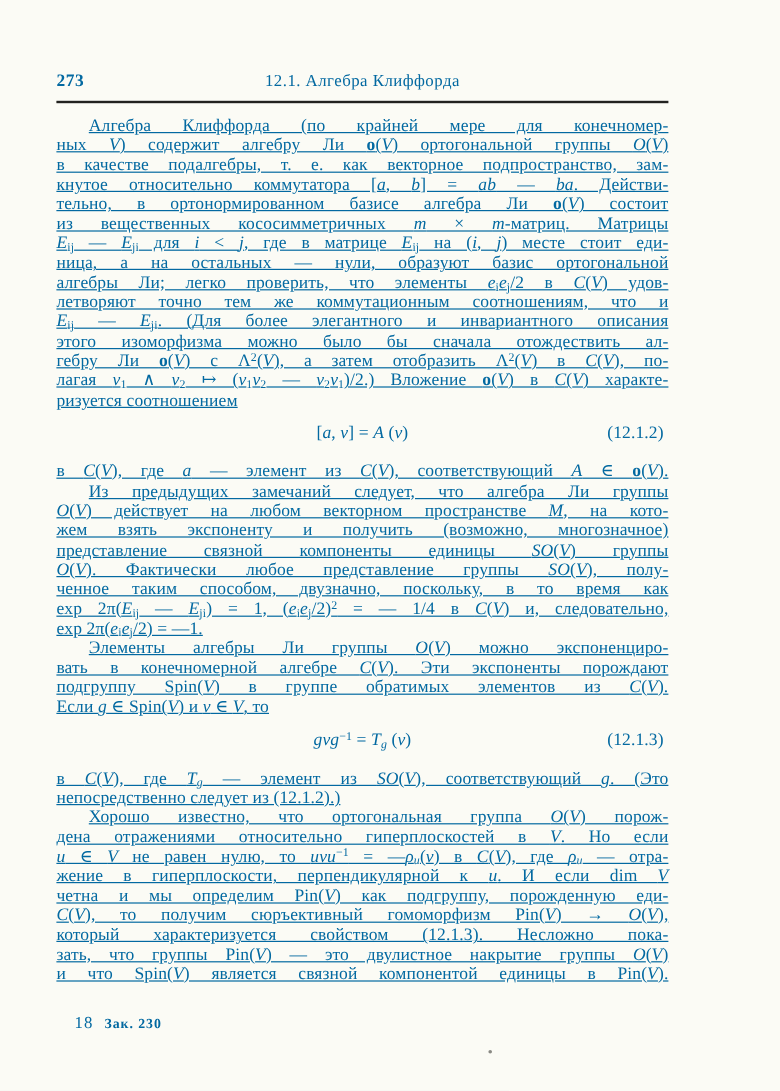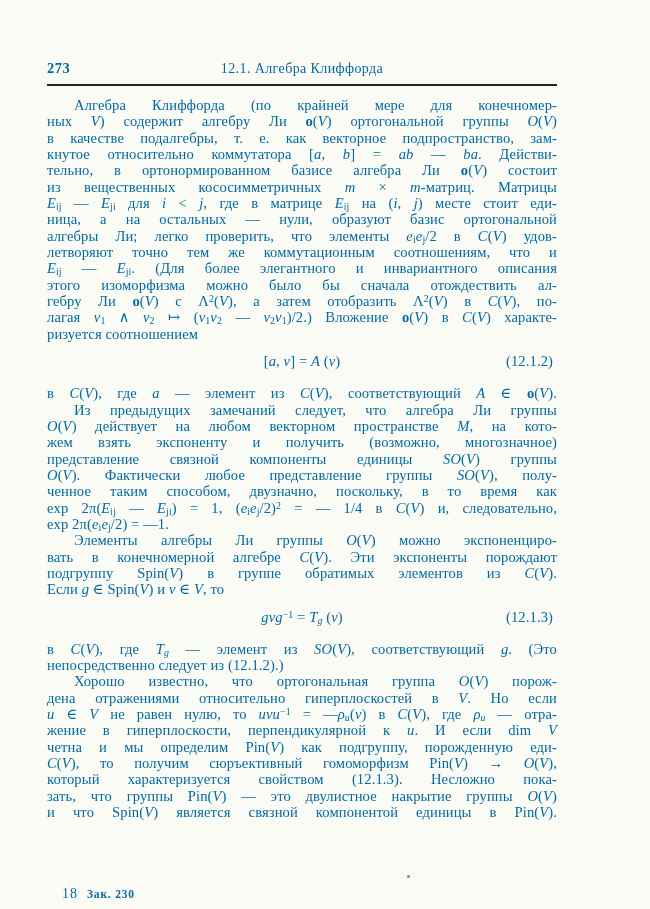--- a/index.html
+++ b/index.html
@@ -34,39 +34,40 @@
   .body-text{
     position:absolute;left:47px;top:97px;width:510px;
     font-size:14.6px;line-height:16.35px;
     letter-spacing:.1px;
   }
   .para{margin:0;padding:0;}
   .tl{
     text-align:justify;
     text-align-last:justify;
     white-space:normal;
+    text-decoration:underline;
   }
   .tl-last{text-align-last:left;}
   .tl-indent{text-indent:27px;}
   .tl i, .eq i{font-style:italic;}
   .tl b{font-weight:700;}
   sub{font-size:68%;line-height:0;vertical-align:-0.22em;}
   sup{font-size:68%;line-height:0;vertical-align:0.45em;}
   
   .eq{
     position:relative;
     text-align:center;
     margin:10px 0 15px 0;
     line-height:18px;
   }
   .eq-f{display:inline-block;text-align:right;}
   .eq-n{position:absolute;right:4px;top:0;}
   
   .footer{
-    position:absolute;left:62px;top:884px;
+    position:absolute;left:62px;top:844px;
     white-space:nowrap;
   }
   .sheet-number{font-size:14px;letter-spacing:1px;}
   .imprint{font-size:11.5px;font-weight:700;margin-left:9px;letter-spacing:.8px;}
   
   .speck{
     position:absolute;left:407px;top:875px;width:3px;height:3px;
     background:#8a8a84;border-radius:50%;
   }
 </style>

